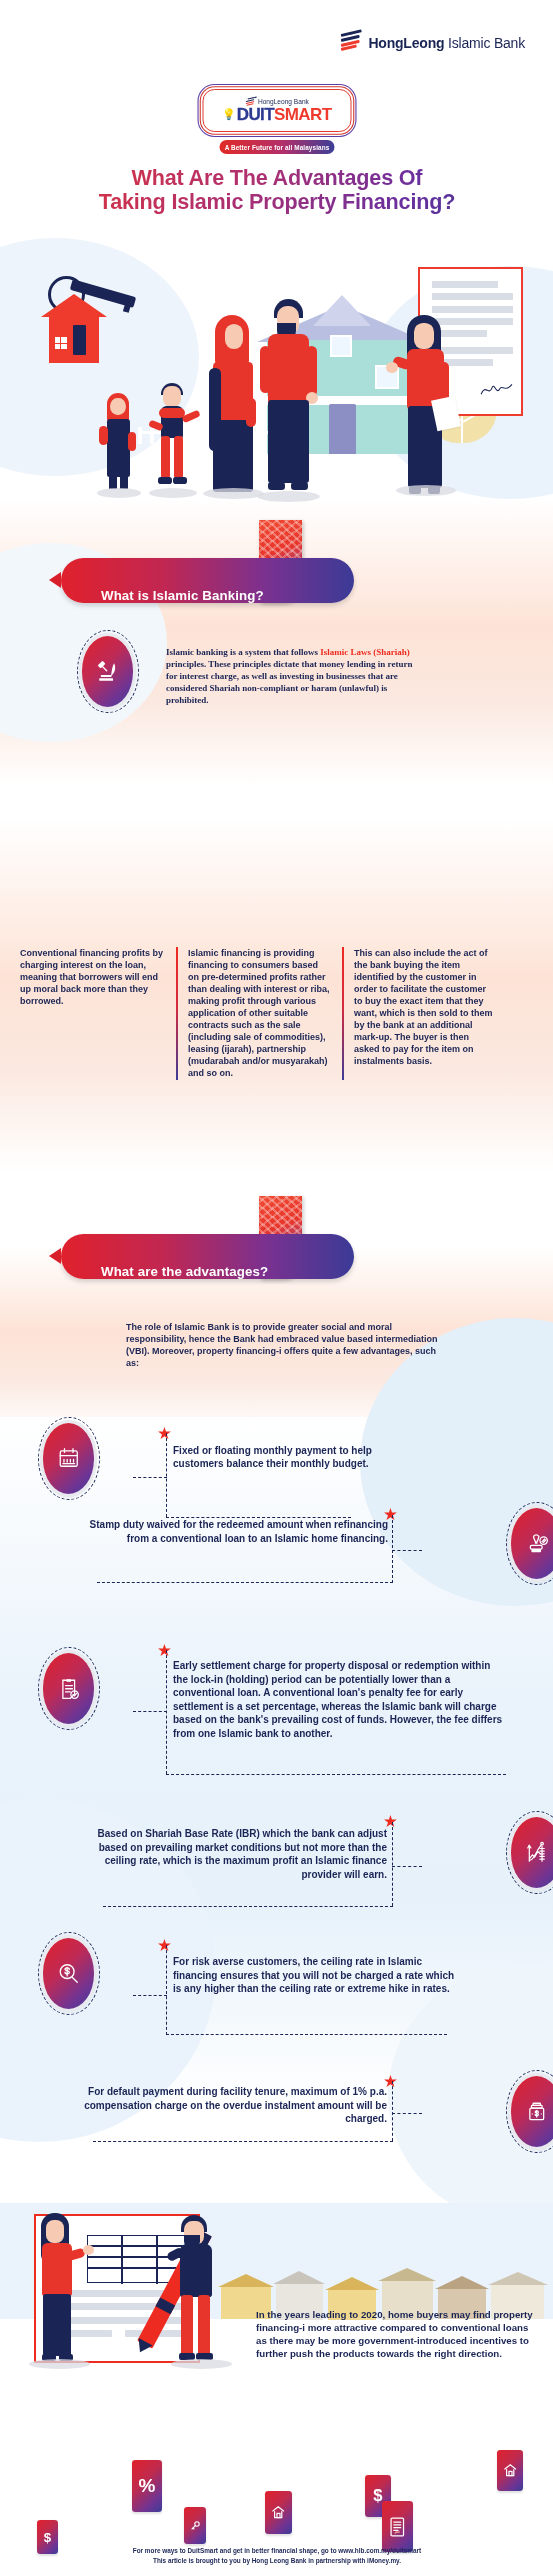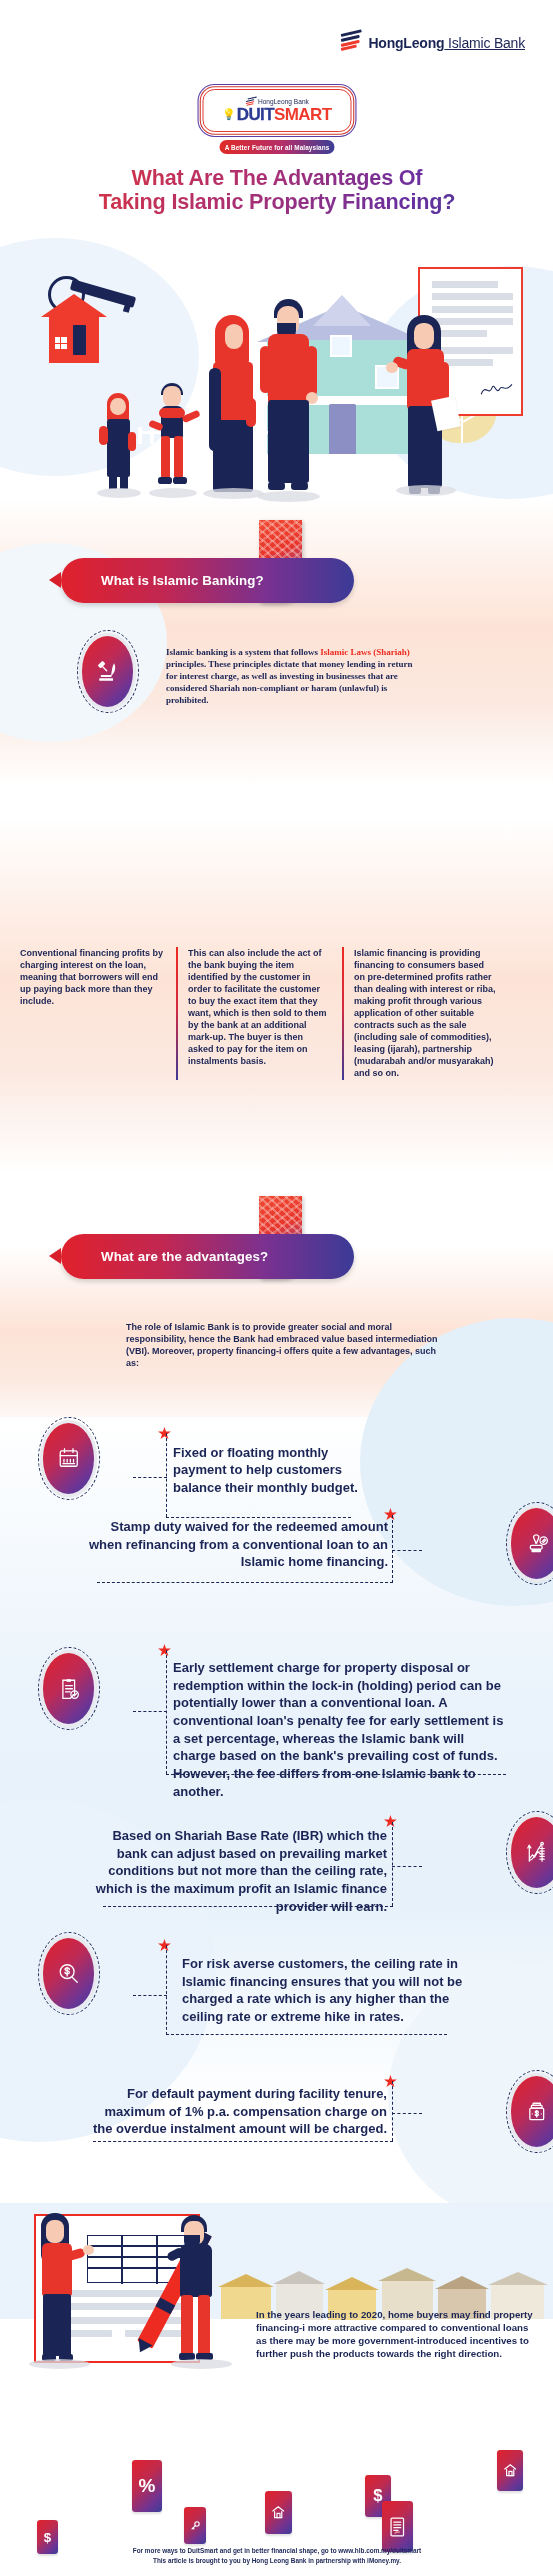--- a/index.html
+++ b/index.html
@@ -34,21 +34,21 @@
     position: absolute; top: 33px; right: 29px;
     display: flex; align-items: center; gap: 5.5px;
   }
   .hlib-mark { width: 22px; height: 19px; position: relative; }
   .hlib-mark i {
     position: absolute; left: 0; height: 2.8px; width: 20px;
     border-radius: 1.1px; display: block; transform-origin: left center;
   }
   .hlib-name { font-size: 14px; letter-spacing: -0.2px; white-space: nowrap; }
   .hlib-name .b { font-weight: 700; color: #1b2555; }
-  .hlib-name .l { font-weight: 400; color: #1b2555; text-decoration: underline; }
+  .hlib-name .l { font-weight: 400; color: #1b2555; }
 
   
   .ds-badge {
     position: absolute; top: 89px; left: 50%;
     transform: translateX(-50%);
     width: 149px; height: 43px;
     border-radius: 12px;
     background: #ffffff;
     border: 1.1px solid #e23a2e;
     display: flex; flex-direction: column; align-items: center;
@@ -141,21 +141,21 @@
   .head { border-radius: 50%; background: #f7cbb3; position: absolute; }
   .hair { background:#1b2555; position: absolute; }
   .body-red { background: #e8352b; position: absolute; }
   .body-navy { background:#1b2555; position:absolute; }
   .shadow-e { position: absolute; background: #d9dbe2; border-radius: 50%; opacity: .75; }
 
   
   .ribbon-wrap { position: absolute; left: 0; width: 554px; height: 100px; }
   .ribbon {
     position: absolute; height: 45px; border-radius: 23px;
-    display: flex; align-items: center;
+    display: flex; align-items: flex-end;
     color: #fff; font-size: 13.3px; font-weight: 700; letter-spacing: 0.1px;
     box-shadow: 0 2.8px 5px rgba(0,0,0,.16);
   }
   .ribbon.ltr {
     left: 61px; width: 293px; padding-left: 40px;
     background: linear-gradient(90deg,#e0212c 0%,#c12752 35%,#7a3190 70%,#3b3b96 100%);
   }
   .ribbon.rtl {
     left: 161px; width: 310px; padding-left: 66px;
     background: linear-gradient(90deg,#3b3b96 0%,#7a3190 35%,#c12752 70%,#e0212c 100%);
@@ -202,21 +202,21 @@
   .medal-dash {
     position: absolute; width: 62px; height: 83px; border-radius: 31px / 42px;
     border: 1.1px dashed #1b2555;
   }
   .medal svg { width: 25.5px; height: 25.5px; }
   .star {
     position: absolute; width: 14.4px; height: 14.4px;
     color: #ee2b20; font-size: 16.6px; line-height: 13.3px; text-align:center;
   }
   .adv-text {
-    position: absolute; font-size: 13px; line-height: 1.36; color: #1b2555;
+    position: absolute; font-size: 10px; line-height: 1.36; color: #1b2555;
   }
   .adv-text b { font-weight: 800; }
   .dashline { position: absolute; border-top: 1.1px dashed #1b2555; }
   .dashline-v { position: absolute; border-left: 1.1px dashed #1b2555; }
 
   
   .bottom-scene { position: absolute; left: 0; width: 554px; height: 183px; }
   .bscene-sky { position: absolute; left: 0; top: 0; width: 554px; height: 116px; background: #eaf3fb; }
   .bclip { position: absolute; left: 34px; top: 11px; width: 166px; height: 149px; background: #fff; border: 2.8px solid #ee2b20; }
   .bclip u { display:block; position:absolute; background:#d9dde6; height: 6.6px; border-radius: 1.1px;}
@@ -438,27 +438,27 @@
       </svg>
     </div>
   </div>
   <div class="body-copy" style="left:166px;top:647px;width:255px;font-family:Liberation Serif, serif;">
     <span>Islamic banking is a system that follows </span><span class="hl-red">Islamic Laws (Shariah)</span><span> principles. These principles dictate that money lending in return for interest charge, as well as investing in businesses that are considered Shariah non-compliant or haram (unlawful) is prohibited.</span>
   </div>
 
 
   <div class="cols" style="top:947px;left:10px;">
     <div class="col">
-      <span>Conventional financing profits by charging interest on the loan, meaning that borrowers will end up paying back more than they include.</span>
+      <span>Conventional financing profits by charging interest on the loan, meaning that borrowers will end up moral back more than they borrowed.</span>
+    </div>
+    <div class="col sep bar-a">
+      <span>Islamic financing is providing financing to consumers based on pre-determined profits rather than dealing with interest or riba, making profit through various application of other suitable contracts such as the sale (including sale of commodities), leasing (ijarah), partnership (mudarabah and/or musyarakah) and so on.</span>
     </div>
     <div class="col sep bar-a">
       <span>This can also include the act of the bank buying the item identified by the customer in order to facilitate the customer to buy the exact item that they want, which is then sold to them by the bank at an additional mark-up. The buyer is then asked to pay for the item on instalments basis.</span>
-    </div>
-    <div class="col sep bar-a">
-      <span>Islamic financing is providing financing to consumers based on pre-determined profits rather than dealing with interest or riba, making profit through various application of other suitable contracts such as the sale (including sale of commodities), leasing (ijarah), partnership (mudarabah and/or musyarakah) and so on.</span>
     </div>
   </div>
 
   <div class="ribbon-wrap" style="top:1196px;">
     <div class="ribbon-fold" style="left:259px;top:0px;"></div>
     <div class="ribbon ltr" style="top:38px;">
       <span>What are the advantages?</span>
     </div>
     <div class="ribbon-notch notch-left" style="top:52px;left:49px;"></div>
   </div>
@@ -561,21 +561,21 @@
       <div class="medal">
         <svg viewBox="0 0 48 48" fill="none" stroke="#fff" stroke-width="2.5" stroke-linecap="round">
           <circle cx="21" cy="20" r="13"></circle>
           <path d="M30 30 L40 40"></path>
           <path d="M21 12 v16"></path>
           <path d="M25 16 c0 -2.2 -2 -3 -4 -3 s-4 0.8 -4 3 s8 2 8 5 s-2 3 -4 3 s-4 -0.8 -4 -3"></path>
         </svg>
       </div>
     </div>
     <span class="star" style="left:157px;top:23px;">★</span>
-    <div class="adv-text" style="left:182px;top:39px;width:288px;font-weight:600;">
+    <div class="adv-text" style="left:173px;top:39px;width:288px;font-weight:600;">
       <b>For risk averse customers</b><span>, the ceiling rate in Islamic financing ensures that you will not be charged a rate which is any higher than the ceiling rate or extreme hike in rates.</span>
     </div>
     <div class="dashline-v" style="left:166px;top:29px;height:90px;"></div>
     <div class="dashline" style="left:166px;top:118px;width:281px;"></div>
     <div class="dashline" style="left:133px;top:79px;width:34px;"></div>
   </div>
 
   <div class="adv" style="top:2048px;">
     <div style="position:absolute;right:43px;top:28px;">
       <div class="medal-dash" style="left:-5.5px;top:-6px;"></div>

